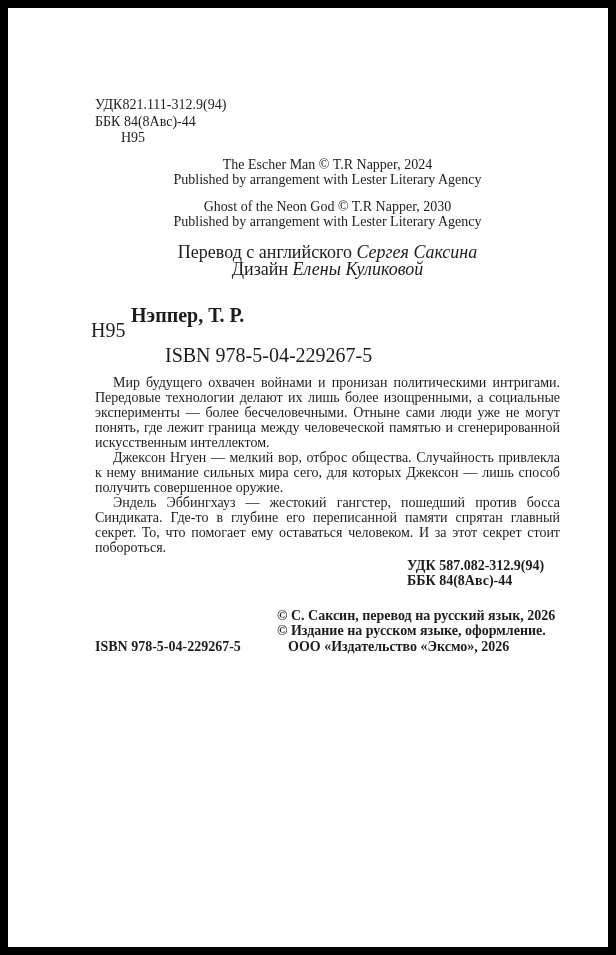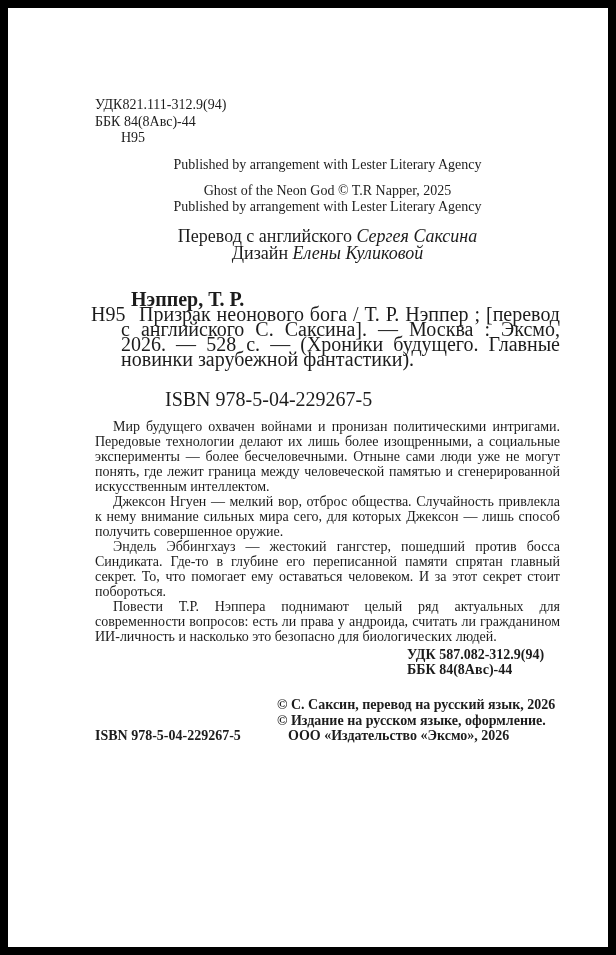--- a/index.html
+++ b/index.html
@@ -82,45 +82,44 @@
     <div class="content">
 
       <div class="top-codes">
         <div>УДК821.111-312.9(94)</div>
         <div>ББК 84(8Авс)-44</div>
         <div class="code-h95">Н95</div>
       </div>
 
 
       <div class="c-en">
+        <div>The Escher Man © T.R Napper, 2024</div>
         <div>Published by arrangement with Lester Literary Agency</div>
       </div>
 
       <div class="c-en c-en2">
-        <div>Ghost of the Neon God © T.R Napper, 2025</div>
+        <div>Ghost of the Neon God © T.R Napper, 2030</div>
         <div>Published by arrangement with Lester Literary Agency</div>
       </div>
 
       <div class="credits">
         <div><span>Перевод с английского </span><i>Сергея Саксина</i></div>
         <div><span>Дизайн </span><i>Елены Куликовой</i></div>
       </div>
 
       <div class="card">
         <div class="card-author">Нэппер, Т. Р.</div>
         <span class="card-code">Н95</span>
-        <p class="card-desc">Призрак неонового бога / Т. Р. Нэппер ; [перевод с английского С. Саксина]. — Москва : Эксмо, 2026. — 528 с. — (Хроники будущего. Главные новинки зарубежной фантастики).</p>
         <div class="card-isbn">ISBN 978-5-04-229267-5</div>
       </div>
 
       <div class="annotation">
         <p>Мир будущего охвачен войнами и пронизан политическими интригами. Передовые технологии делают их лишь более изощренными, а социальные эксперименты — более бесчеловечными. Отныне сами люди уже не могут понять, где лежит граница между человеческой памятью и сгенерированной искусственным интеллектом.</p>
         <p>Джексон Нгуен — мелкий вор, отброс общества. Случайность привлекла к нему внимание сильных мира сего, для которых Джексон — лишь способ получить совершенное оружие.</p>
         <p>Эндель Эббингхауз — жестокий гангстер, пошедший против босса Синдиката. Где-то в глубине его переписанной памяти спрятан главный секрет. То, что помогает ему оставаться человеком. И за этот секрет стоит побороться.</p>
-        <p>Повести Т.Р. Нэппера поднимают целый ряд актуальных для современности вопросов: есть ли права у андроида, считать ли гражданином ИИ-личность и насколько это безопасно для биологических людей.</p>
       </div>
 
       <div class="bottom-codes">
         <div>УДК 587.082-312.9(94)</div>
         <div>ББК 84(8Авс)-44</div>
       </div>
 
       <div class="bottom-block">
         <div class="bottom-right">
           <div>© С. Саксин, перевод на русский язык, 2026</div>

